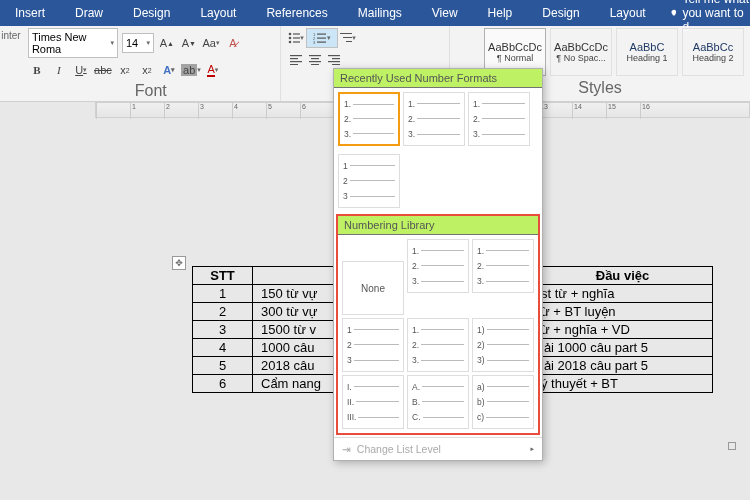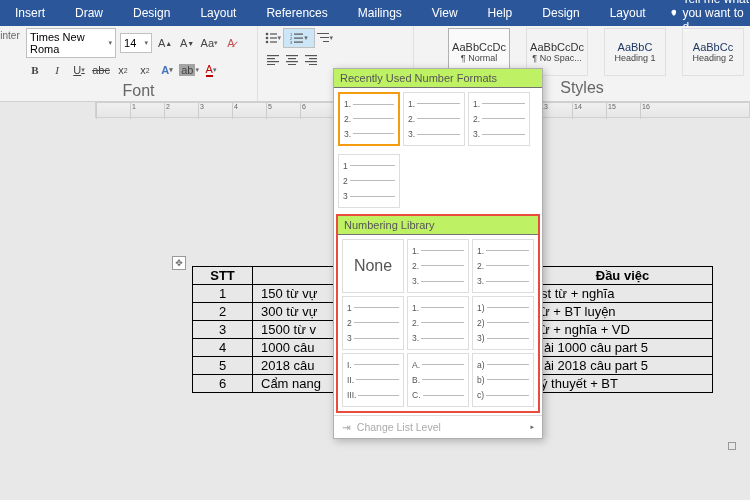--- a/index.html
+++ b/index.html
@@ -21,21 +21,21 @@
 .ico { width:18px; height:18px; border:1px solid transparent; display:flex; align-items:center; justify-content:center; font-size:11px; color:#444; cursor:pointer; }
 .bold { font-weight:bold; font-family:'Times New Roman',serif; }
 .italic { font-style:italic; font-family:'Times New Roman',serif; }
 .underline { text-decoration:underline; }
 .strike { text-decoration:line-through; }
 
 .para-row { display:flex; align-items:center; gap:1px; margin-bottom:3px; }
 .numbering-btn { border:1px solid #c0c0c0; background:#cde6f7; width:32px; height:20px; display:flex; align-items:center; justify-content:center; }
 
 .styles-group { flex:1; display:flex; flex-direction:column; padding:2px 6px; }
-.styles-row { display:flex; gap:16px;padding-left:28px; }
+.styles-row { display:flex; gap:4px;padding-left:28px; }
 .style-box { width:62px; height:48px; border:1px solid #e0e0e0; display:flex; flex-direction:column; align-items:center; justify-content:center; font-size:9px; color:#444; cursor:pointer; }
 .style-box .prev { font-size:11px; color:#333; }
 .style-box .prev.blue { color:#1f3864; }
 .style-box.sel { border:1px solid #b0b0b0; background:#fafafa; }
 .ruler { height:16px; background:linear-gradient(#f0f0f0,#e6e6e6); margin-left:95px; margin-right:0; font-size:8px; color:#666; position:relative; border:1px solid #d0d0d0; }
 .ruler-marks { position:absolute; left:0; right:0; top:0; height:16px; display:flex; }
 .ruler-marks span { flex:0 0 34px; text-align:left; border-left:1px solid #ccc; padding-left:1px; font-size:7px; }
 .move-handle { position:absolute; left:172px; top:256px; width:14px; height:14px; border:1px solid #999; background:#fff; display:flex; align-items:center; justify-content:center; font-size:9px; color:#666; z-index:5; }
 
 table.doc { border-collapse:collapse; position:absolute; left:192px; top:266px; font-family:'Times New Roman',serif; font-size:13px; }
@@ -46,21 +46,21 @@
 table.doc .c-dv { width:180px; }
 
 
 .num-dd { position:absolute; left:333px; top:68px; width:210px; background:#fff; border:1px solid #b0b0b0; box-shadow:2px 2px 8px rgba(0,0,0,.25); z-index:20; font-size:11px; }
 .num-hdr { background:#bef264; padding:3px 6px; color:#555; border-bottom:1px solid #737373; }
 .num-grid { display:flex; flex-wrap:wrap; padding:4px; gap:3px; }
 .num-tile { width:62px; height:54px; border:1px solid #ddd; background:#fff; padding:3px 4px; font-size:8.5px; color:#555; display:flex; flex-direction:column; justify-content:space-around; cursor:pointer; }
 .num-tile.sel { border:2px solid #f39c12; }
 .num-tile .ln { display:flex; align-items:center; gap:2px; }
 .num-tile .ln .bar { flex:1; height:1px; background:#bbb; }
-.num-tile.none { align-items:center; justify-content:center; font-size:16px; }
+.num-tile.none { align-items:center; justify-content:center; font-size:10px;margin-top:22px; }
 .num-lib { border:2px solid #e74c3c; margin:2px; }
 .num-footer { border-top:1px solid #ddd; padding:5px 8px; color:#aaa; display:flex; align-items:center; gap:6px; font-size:10.5px; }
 
 .painter-col { display:flex; flex-direction:column; align-items:center; width:22px; padding:4px 0; color:#666; font-size:10px; }
 .caret { font-size:7px; color:#666; }
 .resize-sq { position:absolute; right:14px; bottom:50px; width:8px; height:8px; border:1px solid #999; }
 </style>
 </head>
 <body>
 

